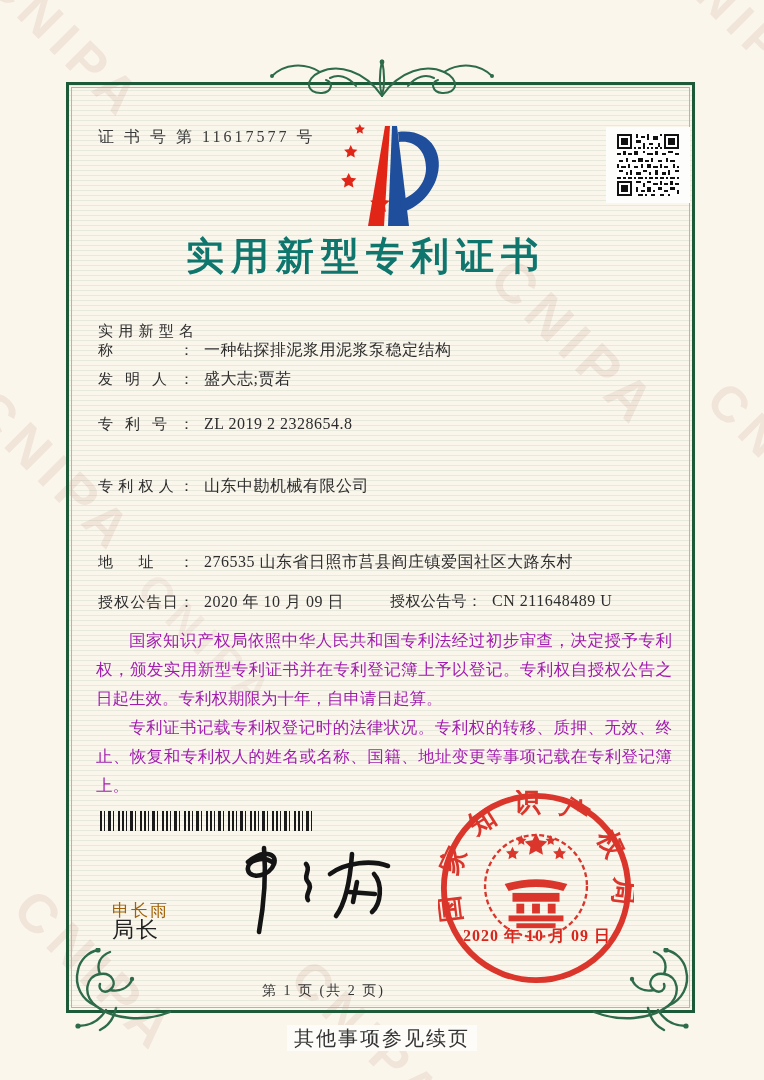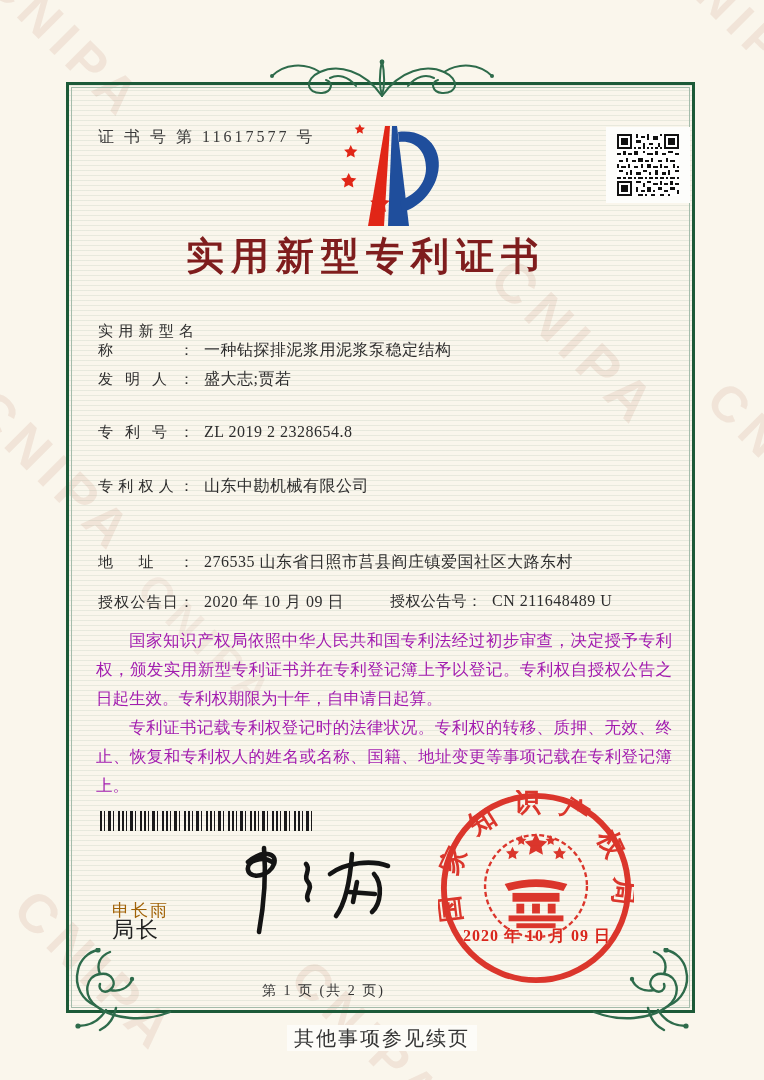--- a/index.html
+++ b/index.html
@@ -39,21 +39,21 @@
   }
   .ornament{position:absolute;}
 
   
   .certno{
     position:absolute;left:98px;top:127px;
     font-size:16px;color:#3a3a3a;letter-spacing:3px;
   }
   .title{
     position:absolute;left:0;top:231px;width:732px;
-    text-align:center;font-size:38px;font-weight:bold;color:#7f1d1d;
+    text-align:center;font-size:38px;font-weight:bold;color:#0f766e;
     letter-spacing:7px;
   }
   .row{position:absolute;left:98px;width:575px;font-size:16px;color:#2d2d2d;}
   .row .label{
     display:inline-block;width:96px;font-size:15px;
     text-align:justify;text-align-last:justify;vertical-align:baseline;color:#2d2d2d;
   }
   .row .value{margin-left:10px;font-size:16px;letter-spacing:0.5px;}
   .row .value-sub{position:absolute;left:292px;top:0;}
   .body-text{
@@ -202,21 +202,21 @@
   </div>
 
   <div class="title">实用新型专利证书</div>
 
   <div class="row" style="top:322px;">
     <span class="label">实用新型名称：</span><span class="value">一种钻探排泥浆用泥浆泵稳定结构</span>
   </div>
   <div class="row" style="top:369px;">
     <span class="label">发明人：</span><span class="value">盛大志;贾若</span>
   </div>
-  <div class="row" style="top:415px;margin-top:8px;">
+  <div class="row" style="top:415px;">
     <span class="label">专利号：</span><span class="value">ZL 2019 2 2328654.8</span>
   </div>
   <div class="row" style="top:476px;">
     <span class="label">专利权人：</span><span class="value">山东中勘机械有限公司</span>
   </div>
   <div class="row" style="top:552px;">
     <span class="label">地址：</span><span class="value">276535 山东省日照市莒县阎庄镇爱国社区大路东村</span>
   </div>
   <div class="row" style="top:592px;">
     <span class="label">授权公告日：</span><span class="value">2020 年 10 月 09 日</span>

